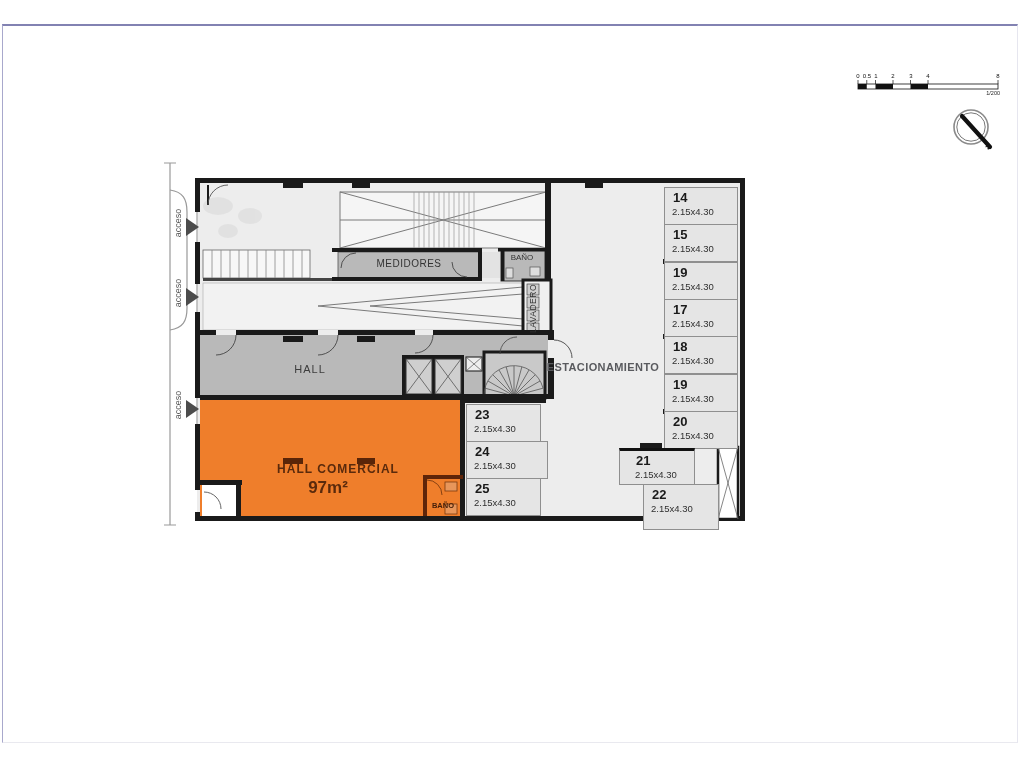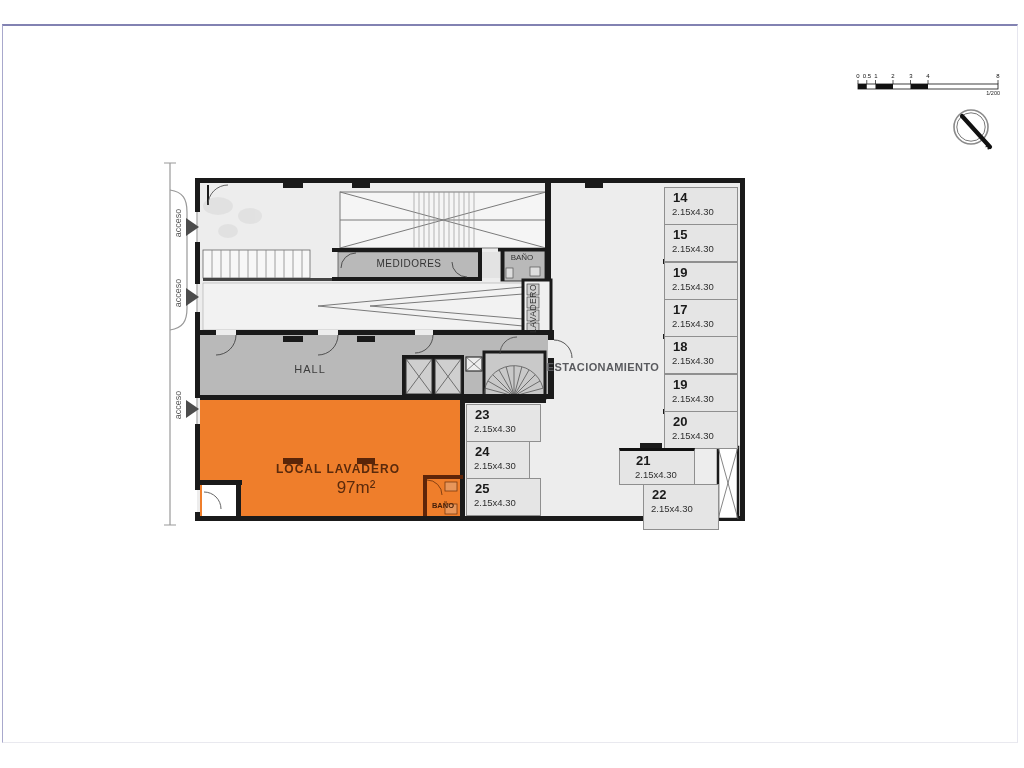--- a/index.html
+++ b/index.html
@@ -13,21 +13,21 @@
   .room-lbl{text-align:center;}
   .medidores{left:344px;top:258px;width:130px;font-size:10px;letter-spacing:.5px;color:#333;}
   .bano-top{left:496px;top:253px;width:52px;font-size:8px;color:#333;}
   .lavadero{left:528px;top:281px;height:54px;width:14px;font-size:8.5px;color:#333;
             writing-mode:vertical-rl;transform:rotate(180deg);text-align:center;letter-spacing:.5px;}
   .hall{left:250px;top:363px;width:120px;font-size:11px;letter-spacing:1px;color:#3d3d3d;}
   .estacionamiento{left:545px;top:361px;width:116px;font-size:11px;letter-spacing:.4px;
                    color:#595a5e;font-weight:bold;}
   .local-com{left:238px;top:462px;width:200px;font-size:12px;font-weight:bold;
              color:#5a2a0c;letter-spacing:1px;}
-  .local-area{left:256px;top:478px;width:200px;font-size:17px;font-weight:normal;color:#5a2a0c;}
+  .local-area{left:228px;top:478px;width:200px;font-size:17px;font-weight:bold;color:#5a2a0c;}
   .bano-local{left:423px;top:501px;width:40px;font-size:7.5px;font-weight:bold;color:#46200a;}
   .acceso{position:absolute;font-size:9px;color:#555;transform:rotate(-90deg);
           transform-origin:center;width:40px;text-align:center;}
   .acc-arrow{position:absolute;width:0;height:0;border-top:9px solid transparent;
              border-bottom:9px solid transparent;border-left:13px solid #4c4c4c;}
   .spot{position:absolute;background:#e5e5e5;border:1px solid #8f8f8f;box-sizing:border-box;}
   .spot .num{font-size:13px;font-weight:bold;color:#1a1a1a;margin:3px 0 0 8px;line-height:14px;}
   .spot .dims{font-size:9.5px;color:#2f2f2f;margin:1px 8px 0 7px;}
   .spot-21{border-top:3px solid #111 !important;}
   .scale-num{position:absolute;font-size:6px;color:#111;transform:translateX(-50%);}
@@ -270,21 +270,21 @@
       <circle cx="971" cy="127" r="14.2" fill="none" stroke="#555" stroke-width="0.8"></circle>
       <line x1="962" y1="116" x2="990" y2="147" stroke="#111" stroke-width="4.2" stroke-linecap="round"></line>
     </g>
   </svg>
 
   <div class="lbl room-lbl medidores">MEDIDORES</div>
   <div class="lbl room-lbl bano-top">BAÑO</div>
   <div class="lbl lavadero">LAVADERO</div>
   <div class="lbl room-lbl hall">HALL</div>
   <div class="lbl room-lbl estacionamiento">ESTACIONAMIENTO</div>
-  <div class="lbl room-lbl local-com">LOCAL LAVADERO</div>
+  <div class="lbl room-lbl local-com">HALL COMERCIAL</div>
   <div class="lbl room-lbl local-area">97m²</div>
   <div class="lbl room-lbl bano-local">BAÑO</div>
 
   <div class="acceso" style="left:158px;top:218px;">acceso</div>
   <div class="acc-arrow" style="left:186px;top:218px;"></div>
   <div class="acceso" style="left:158px;top:288px;">acceso</div>
   <div class="acc-arrow" style="left:186px;top:288px;"></div>
   <div class="acceso" style="left:158px;top:400px;">acceso</div>
   <div class="acc-arrow" style="left:186px;top:400px;"></div>
 
@@ -321,21 +321,21 @@
     <div class="dims">2.15x4.30</div>
   </div>
   <div class="spot" style="left:643px;top:484px;width:76px;height:46px;">
     <div class="num">22</div>
     <div class="dims">2.15x4.30</div>
   </div>
   <div class="spot" style="left:466px;top:404px;width:75px;height:38px;">
     <div class="num">23</div>
     <div class="dims">2.15x4.30</div>
   </div>
-  <div class="spot" style="left:466px;top:441px;width:64px;height:38px;">
+  <div class="spot" style="left:466px;top:441px;width:82px;height:38px;">
     <div class="num">24</div>
     <div class="dims">2.15x4.30</div>
   </div>
   <div class="spot" style="left:466px;top:478px;width:75px;height:38px;">
     <div class="num">25</div>
     <div class="dims">2.15x4.30</div>
   </div>
 
   <span class="scale-num" style="left:858px;top:73px;">0</span>
   <span class="scale-num" style="left:867px;top:73px;">0.5</span>

